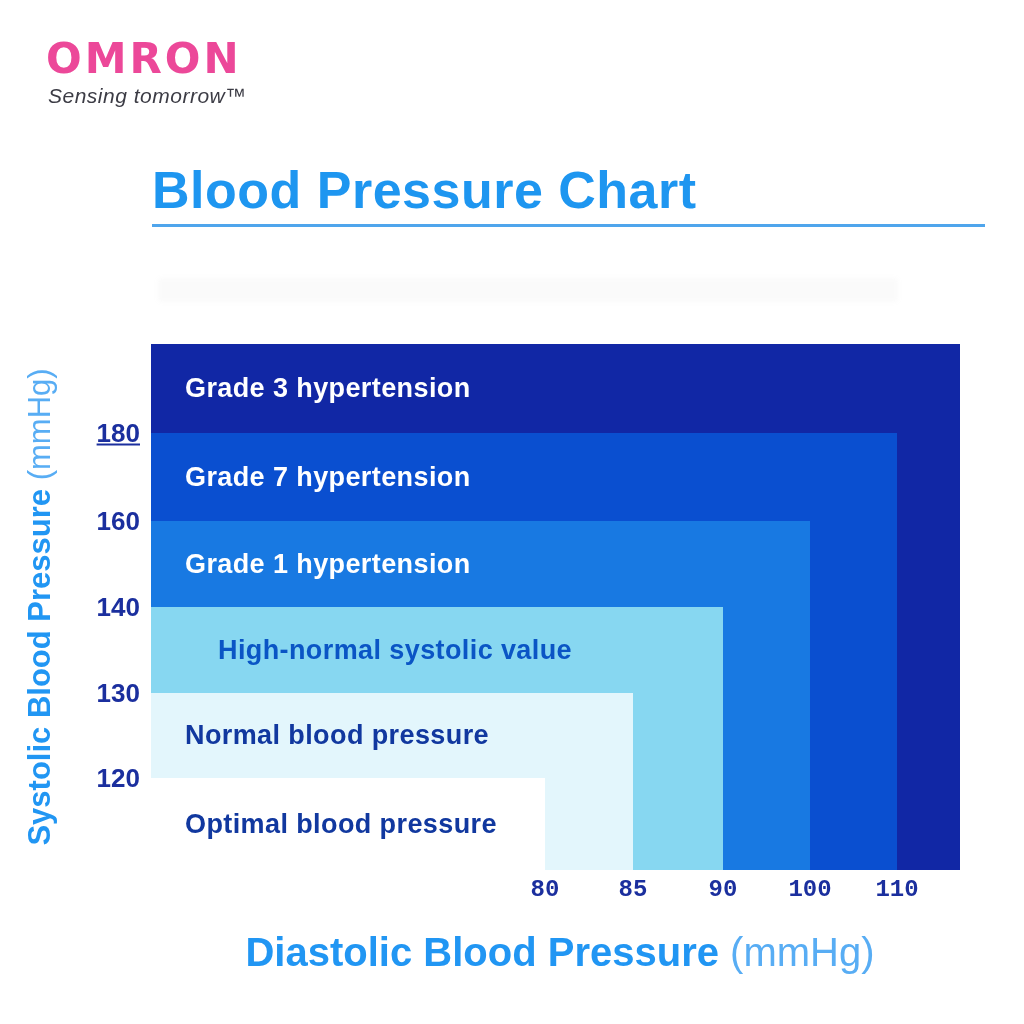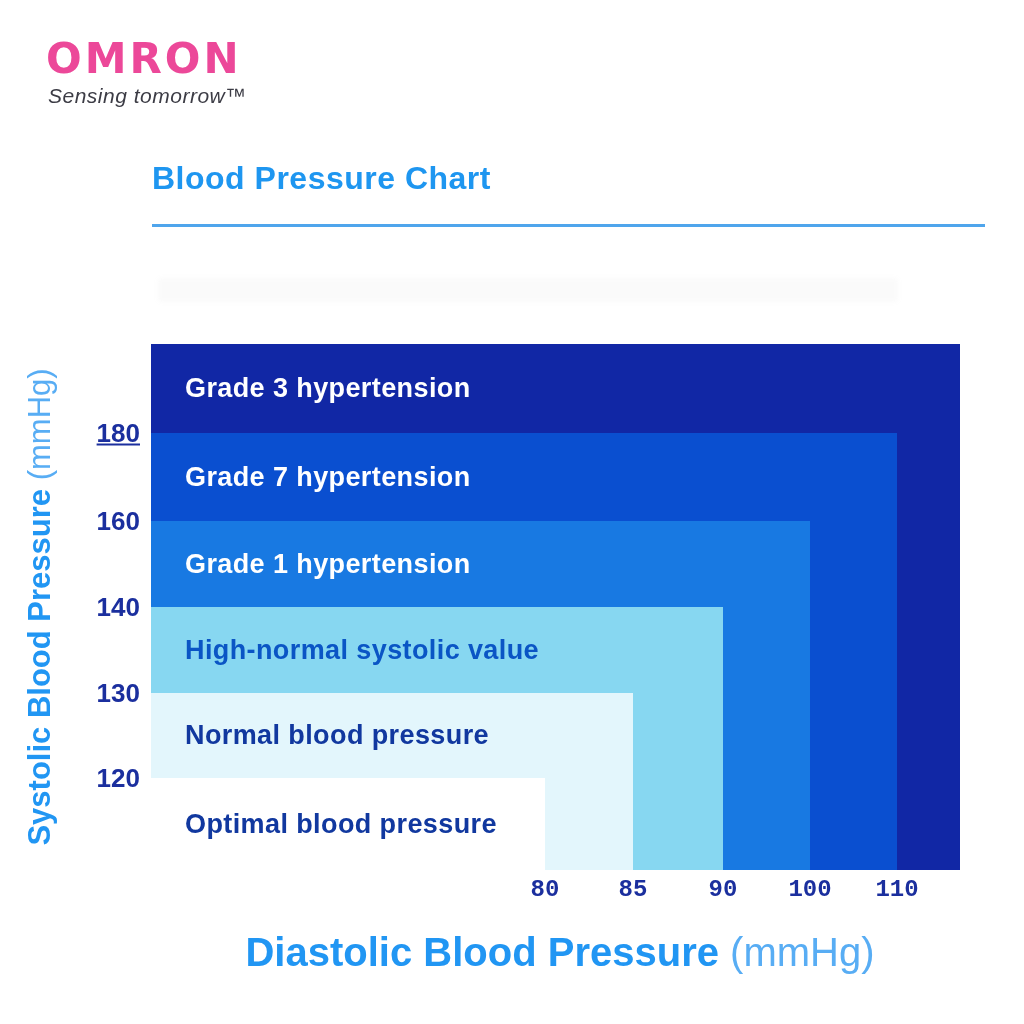--- a/index.html
+++ b/index.html
@@ -6,21 +6,21 @@
   body{width:1024px;height:1024px;background:#ffffff;position:relative;overflow:hidden;
        font-family:"Liberation Sans", sans-serif;}
   .abs{position:absolute;}
 
   
   .logo{left:46px;top:26px;font-family:"DejaVu Sans",sans-serif;font-weight:bold;
         font-size:42px;letter-spacing:3px;color:#ec4899;margin-top:8px;}
   .tagline{left:48px;top:84px;font-style:italic;font-size:21px;color:#3C3C45;letter-spacing:0.5px;}
 
   
-  .chart-title{left:152px;top:160px;margin:0;font-size:32px;font-weight:bold;color:#1E96F0;letter-spacing:0.5px;}
+  .chart-title{left:152px;top:160px;margin:0;font-size:52px;font-weight:bold;color:#1E96F0;letter-spacing:0.5px;}
   .title-rule{left:152px;top:224px;width:833px;height:3px;background:#4FA5EC;}
 
   
   .ghost-band{left:158px;top:278px;width:740px;height:24px;background:rgba(150,150,160,0.05);filter:blur(2px);border-radius:4px;}
 
   
   .chart{left:151px;top:344px;width:809px;height:526px;padding-left:40px;}
   .region{position:absolute;left:0;bottom:0;}
   .band-label{position:absolute;left:34px;display:flex;align-items:center;
               font-size:27px;font-weight:bold;letter-spacing:0.4px;white-space:nowrap;}
@@ -60,21 +60,21 @@
         <div class="region" style="width: 746px; height: 437px; background: rgb(10, 79, 208); z-index: 1;"></div>
         <div class="region" style="width: 659px; height: 349px; background: rgb(24, 121, 226); z-index: 2;"></div>
         <div class="region" style="width: 572px; height: 263px; background: rgb(135, 215, 241); z-index: 3;"></div>
         <div class="region" style="width: 482px; height: 177px; background: rgb(227, 246, 252); z-index: 4;"></div>
         <div class="region" style="width: 394px; height: 92px; background: rgb(255, 255, 255); z-index: 5;"></div>
       </div>
     <div id="band-labels">
         <div class="band-label" style="top: 0px; height: 89px; color: rgb(255, 255, 255); z-index: 20;">Grade 3 hypertension</div>
         <div class="band-label" style="top: 89px; height: 88px; color: rgb(255, 255, 255); z-index: 20;">Grade 7 hypertension</div>
         <div class="band-label" style="top: 177px; height: 86px; color: rgb(255, 255, 255); z-index: 20;">Grade 1 hypertension</div>
-        <div class="band-label" style="top: 263px; height: 86px; color: rgb(10, 85, 197); z-index: 20;">High-normal systolic value</div>
+        <div class="band-label" style="top: 263px; height: 86px; color: rgb(10, 85, 197); z-index: 20; margin-left: 33px;">High-normal systolic value</div>
         <div class="band-label" style="top: 349px; height: 85px; color: rgb(17, 56, 159); z-index: 20;">Normal blood pressure</div>
         <div class="band-label" style="top: 434px; height: 92px; color: rgb(17, 56, 159); z-index: 20;">Optimal blood pressure</div>
       </div>
     <div class="callout">
       <div class="callout-title">Isolated systolic hypertension</div>
       <div class="callout-detail">≥140 Systolic and ≥90 Diastolic</div>
     </div>
   </div>
 
   <div id="x-ticks">

